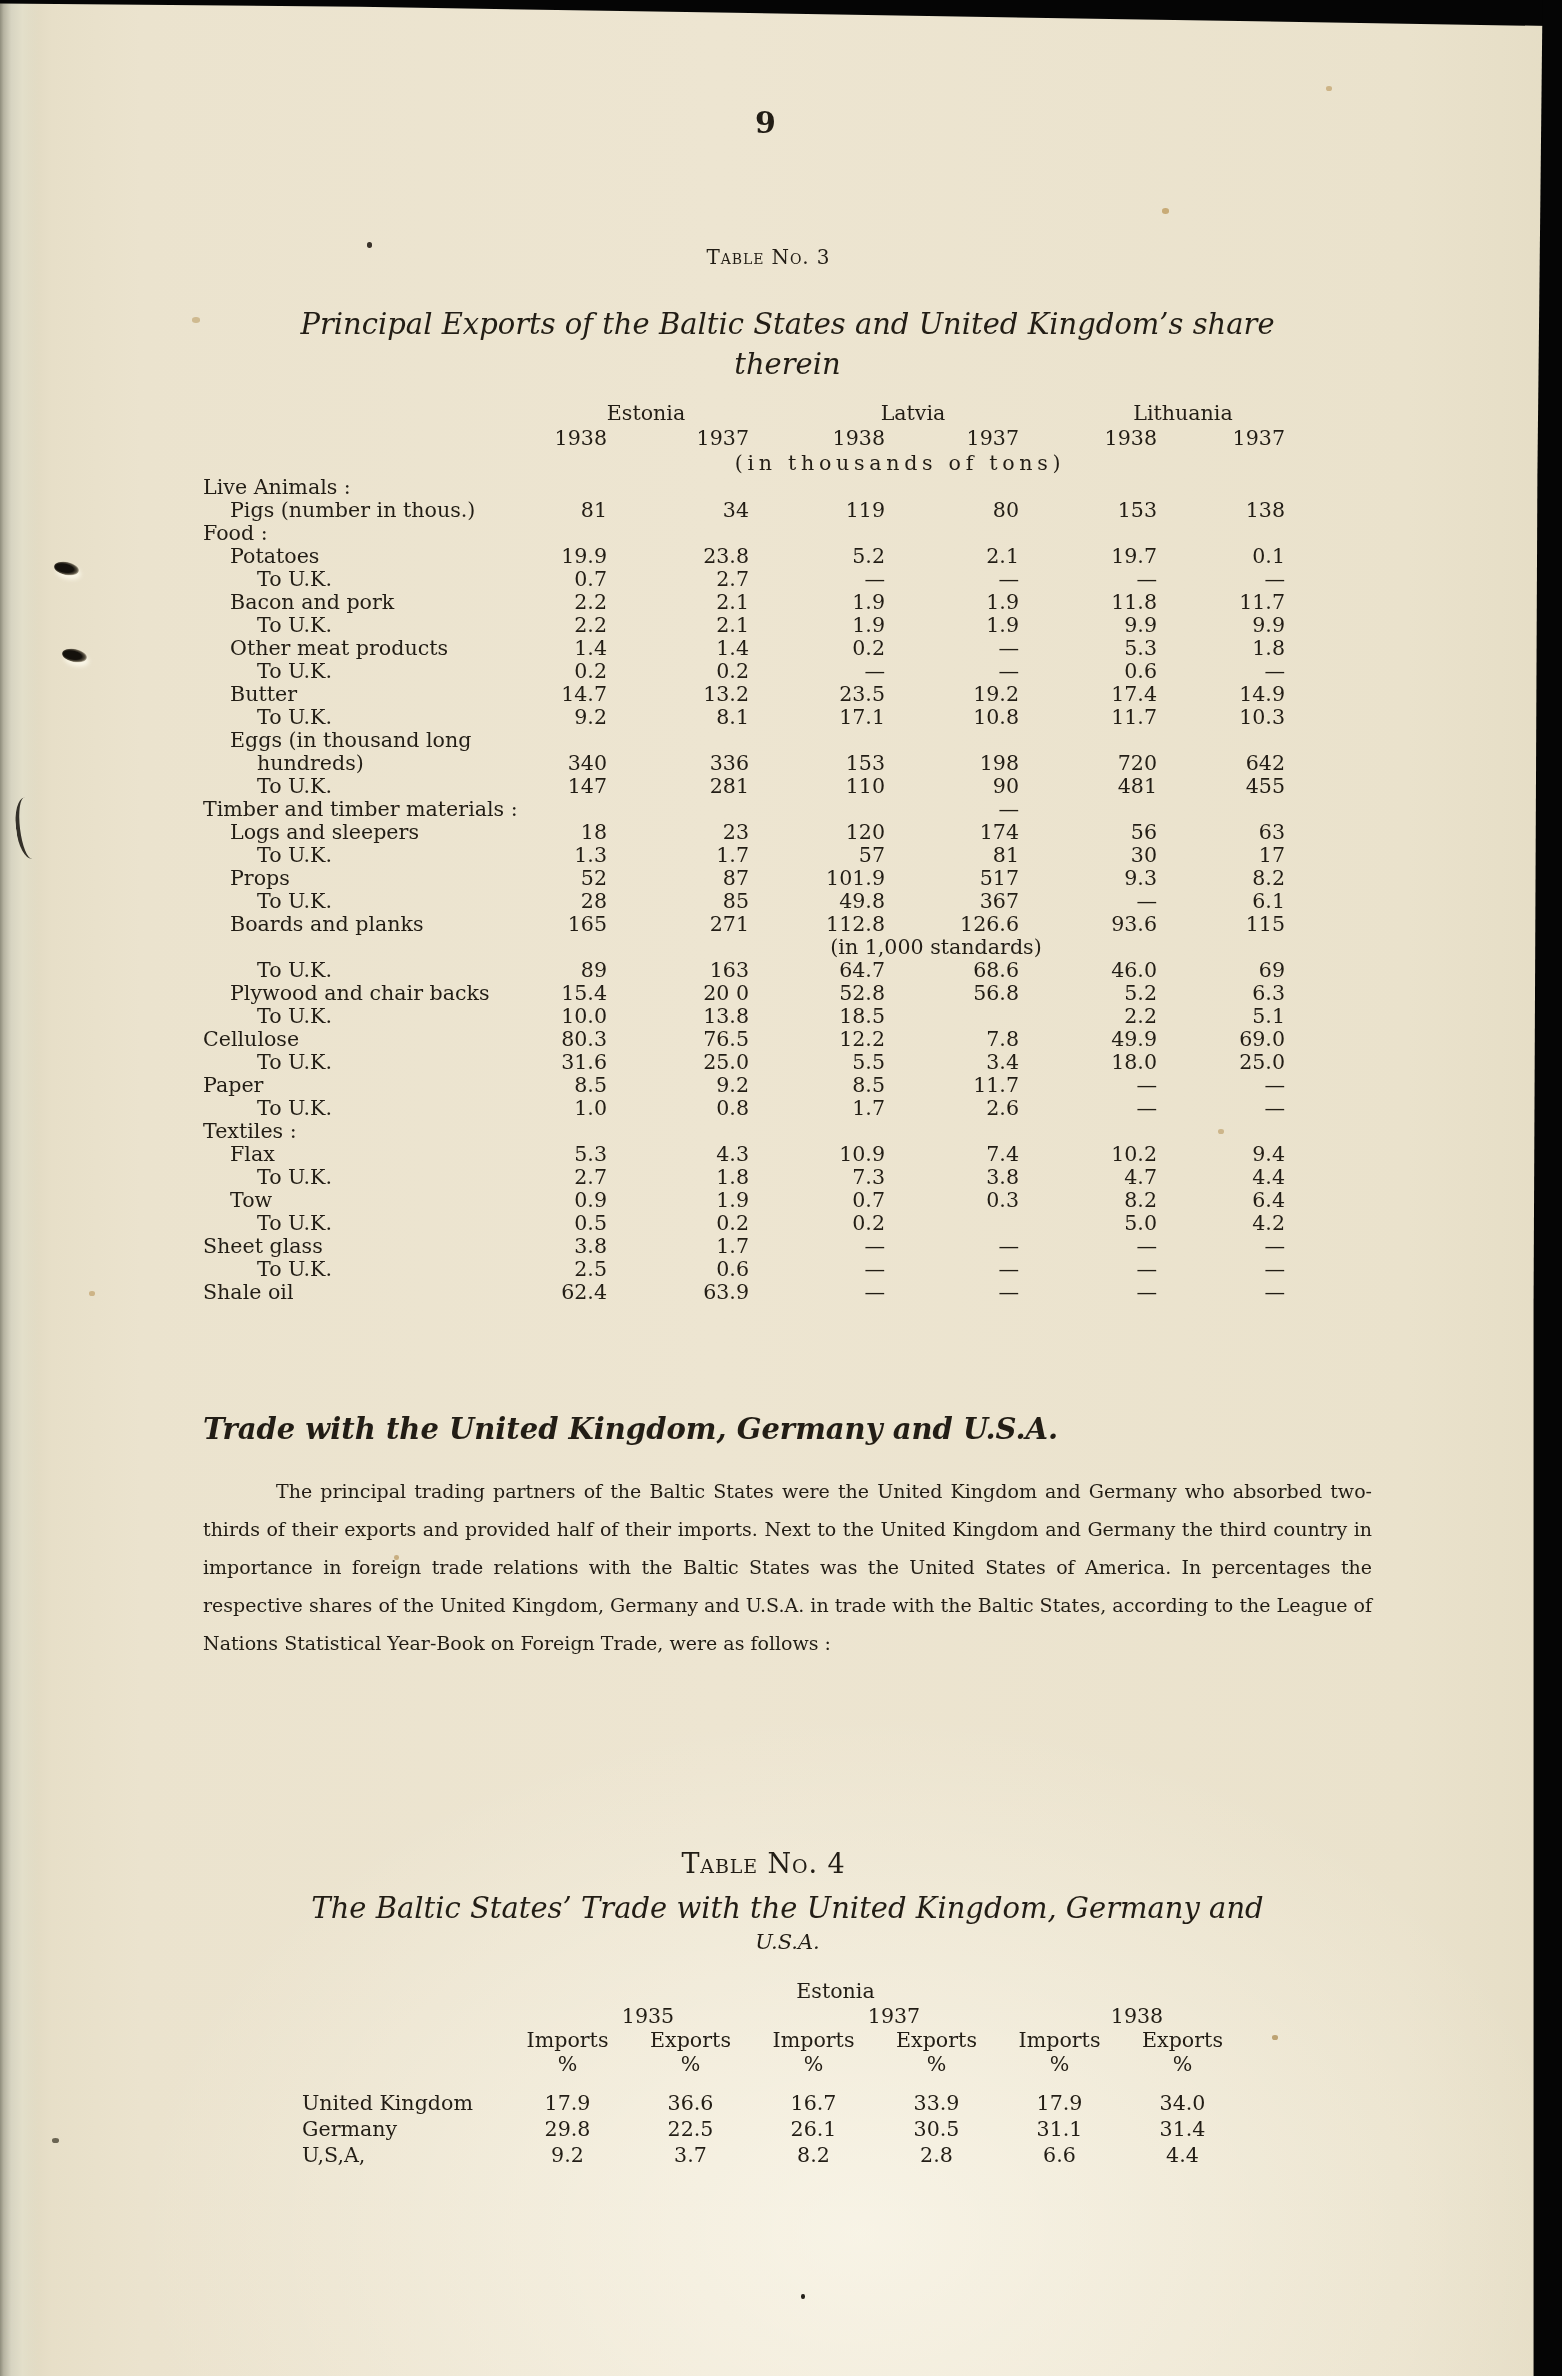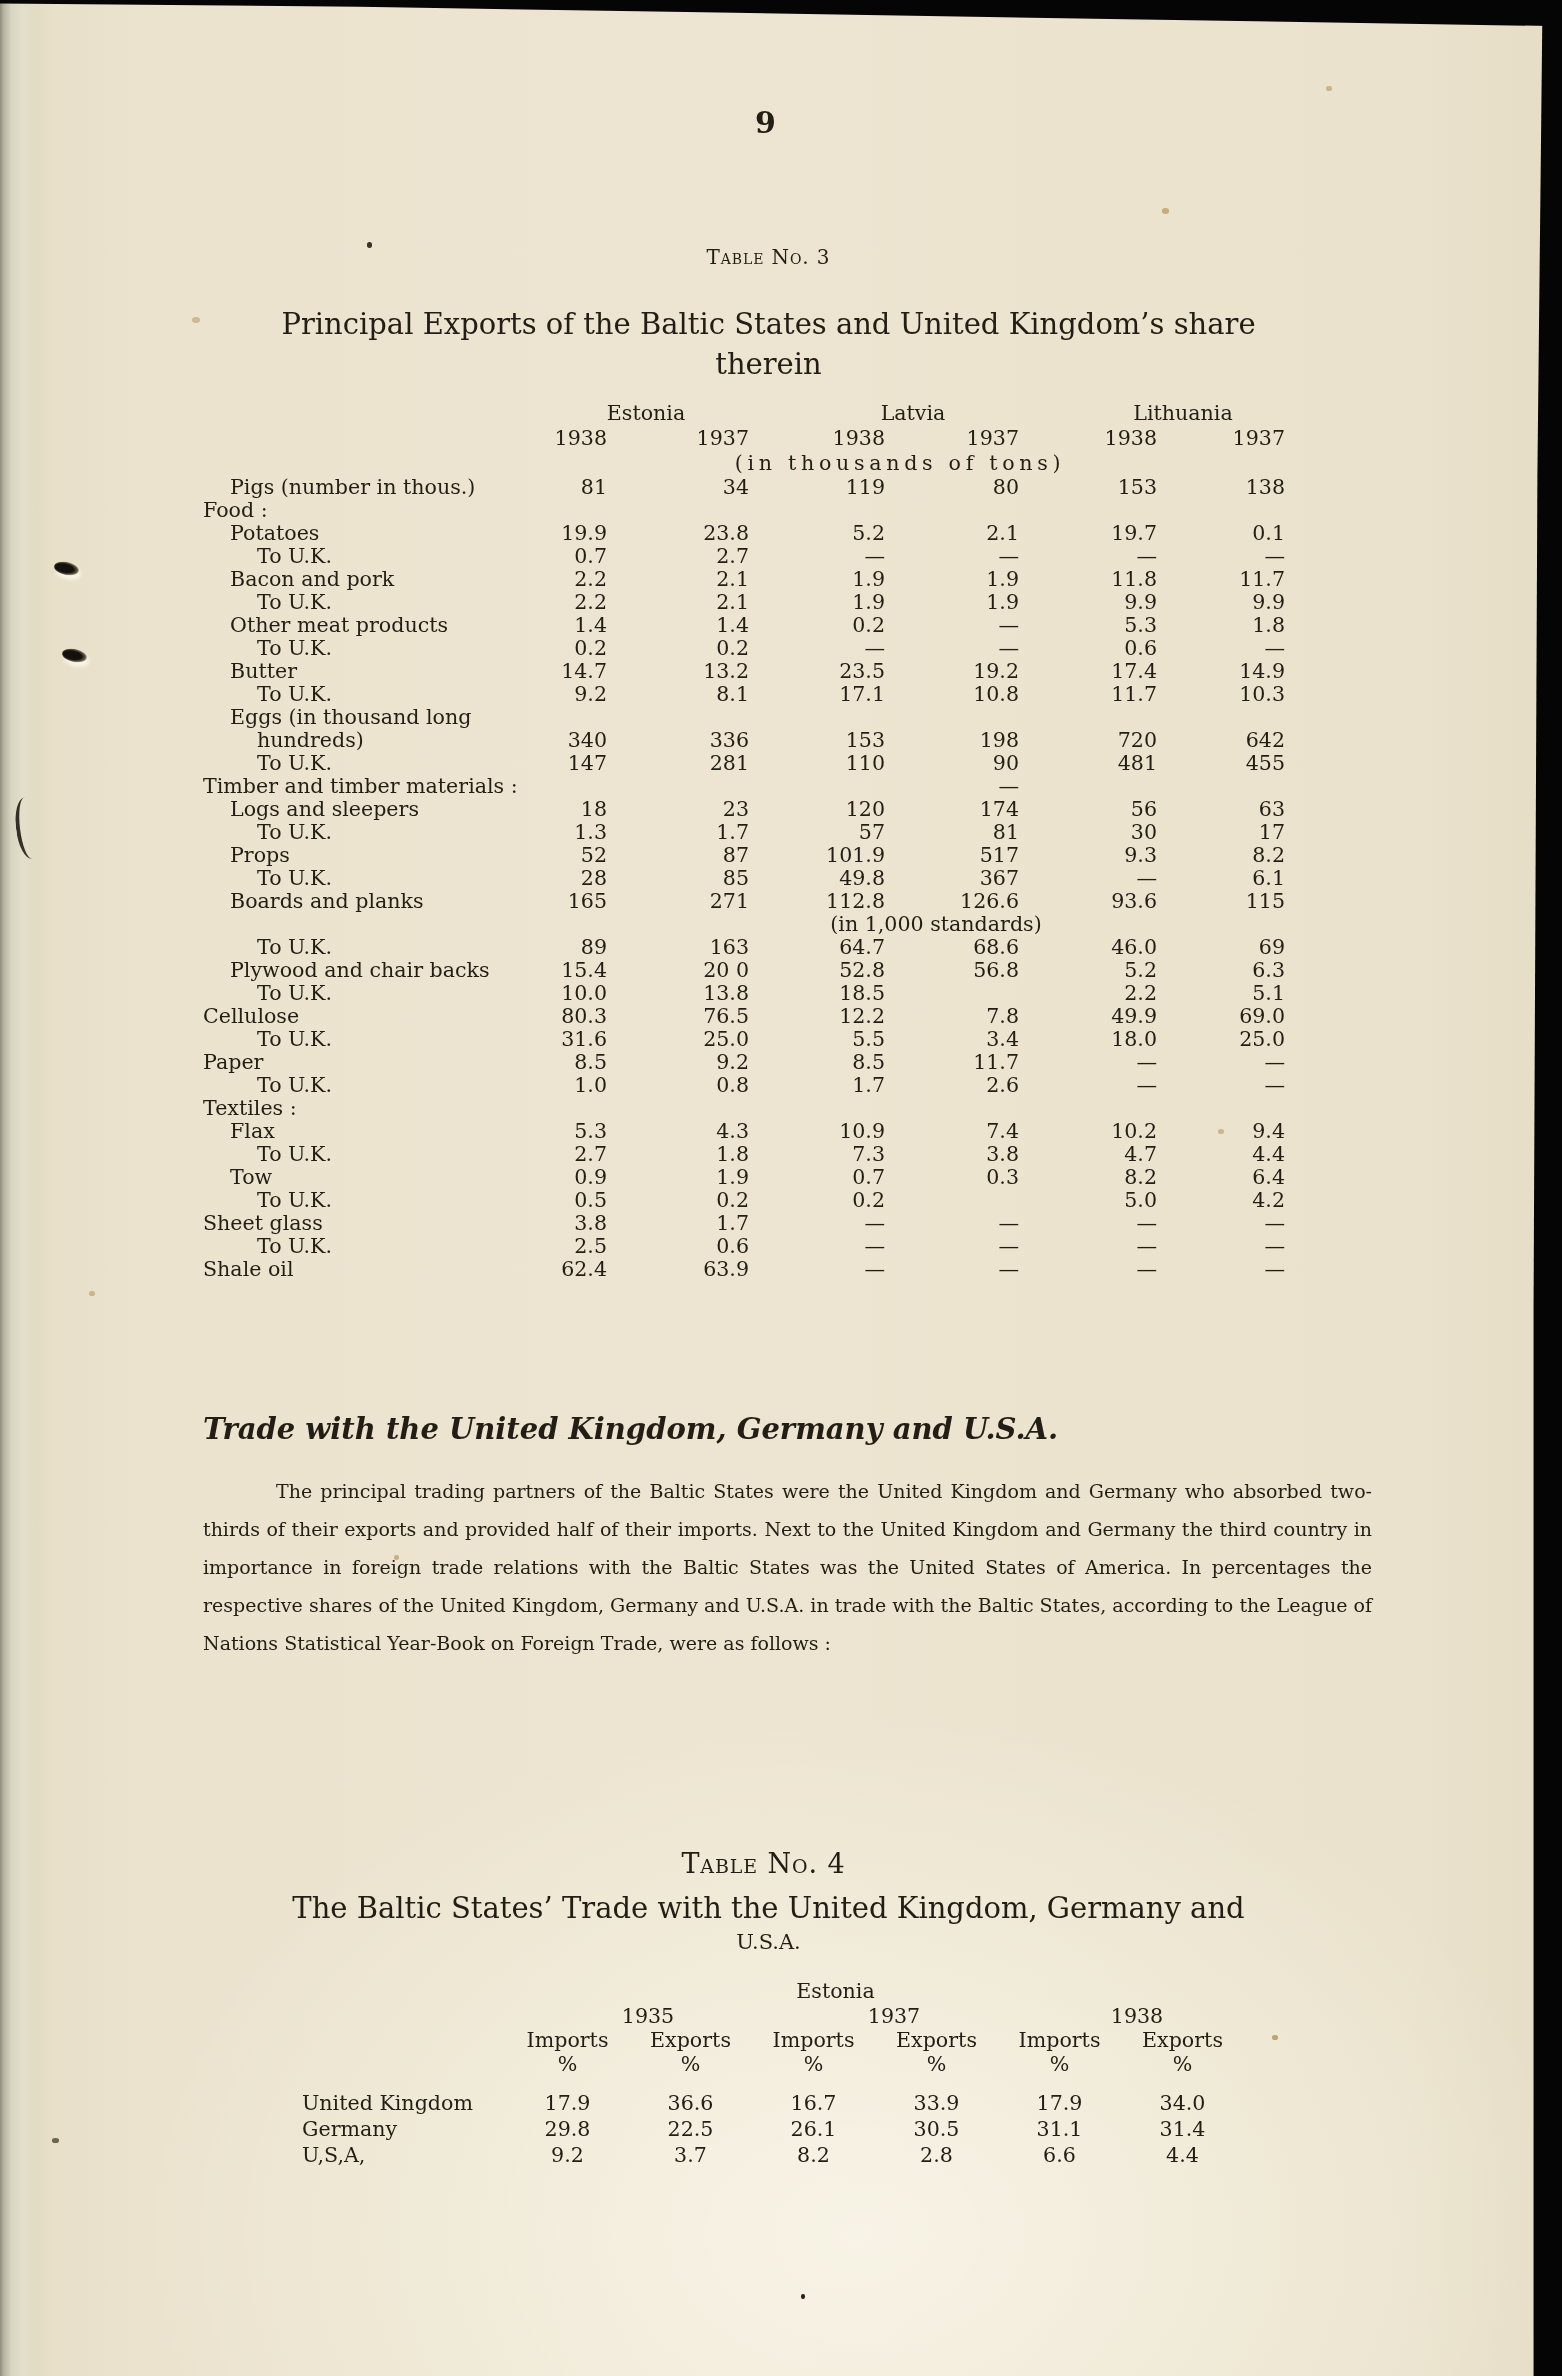--- a/index.html
+++ b/index.html
@@ -38,21 +38,21 @@
     position:absolute;left:16px;top:797px;width:20.6px;height:62px;
     border-left:4.7px solid #16130e;border-radius:50% 0 0 50% / 50% 0 0 50%;
     transform:rotate(-7deg);opacity:.85;
   }
   .speck{position:absolute;border-radius:50%;}
   
   .centered{position:absolute;left:0;width:1537px;text-align:center;}
   .pageno{top:105px;width:1531px;font-size:30px;font-weight:bold;}
   .t3-head,.t4-head{font-size:20px;font-variant:small-caps;letter-spacing:0.9px;}
   .t3-head{top:245px;}
-  .it{}
+  .it{font-style:italic;padding-left:19px;}
   .t3-title1{top:307px;font-size:29px;}
   .t3-title2{top:347px;font-size:29px;}
   
   .sec-table3{position:absolute;top:401px;left:203px;width:1087px;font-size:20.6px;}
   .t3grid{display:grid;grid-template-columns:340px 64px 142px 136px 134px 138px 128px;}
   .t3grid .num{text-align:right;}
   .row-countries{position:absolute;top:0;left:0;width:1082px;height:24px;}
   .row-years{position:absolute;top:25px;left:0;width:1082px;height:24px;}
   .cspan1{grid-column:2/4;text-align:center;}
   .cspan2{grid-column:4/6;text-align:center;transform:translateX(29px);}
@@ -127,20 +127,29 @@
     <span class="lab"></span>
     <span class="num">1938</span>
     <span class="num">1937</span>
     <span class="num">1938</span>
     <span class="num">1937</span>
     <span class="num">1938</span>
     <span class="num">1937</span>
   </div>
   <div class="unit-note">(in thousands of tons)</div>
   <div id="t3-rows">
+      <div class="t3grid trow ind0">
+        <span class="lab">Live Animals :</span>
+        <span class="num"></span>
+        <span class="num"></span>
+        <span class="num"></span>
+        <span class="num"></span>
+        <span class="num"></span>
+        <span class="num"></span>
+      </div>
       <div class="t3grid trow ind1">
         <span class="lab">Pigs (number in thous.)</span>
         <span class="num">81</span>
         <span class="num">34</span>
         <span class="num">119</span>
         <span class="num">80</span>
         <span class="num">153</span>
         <span class="num">138</span>
       </div>
       <div class="t3grid trow ind0">

